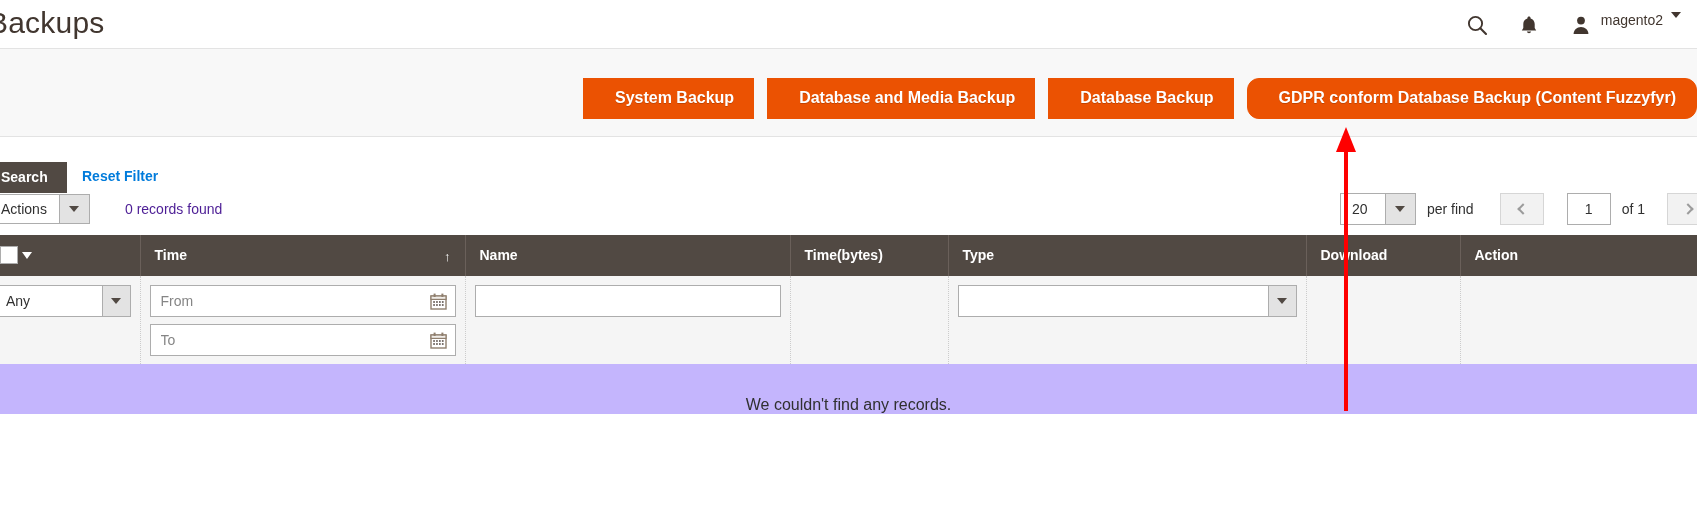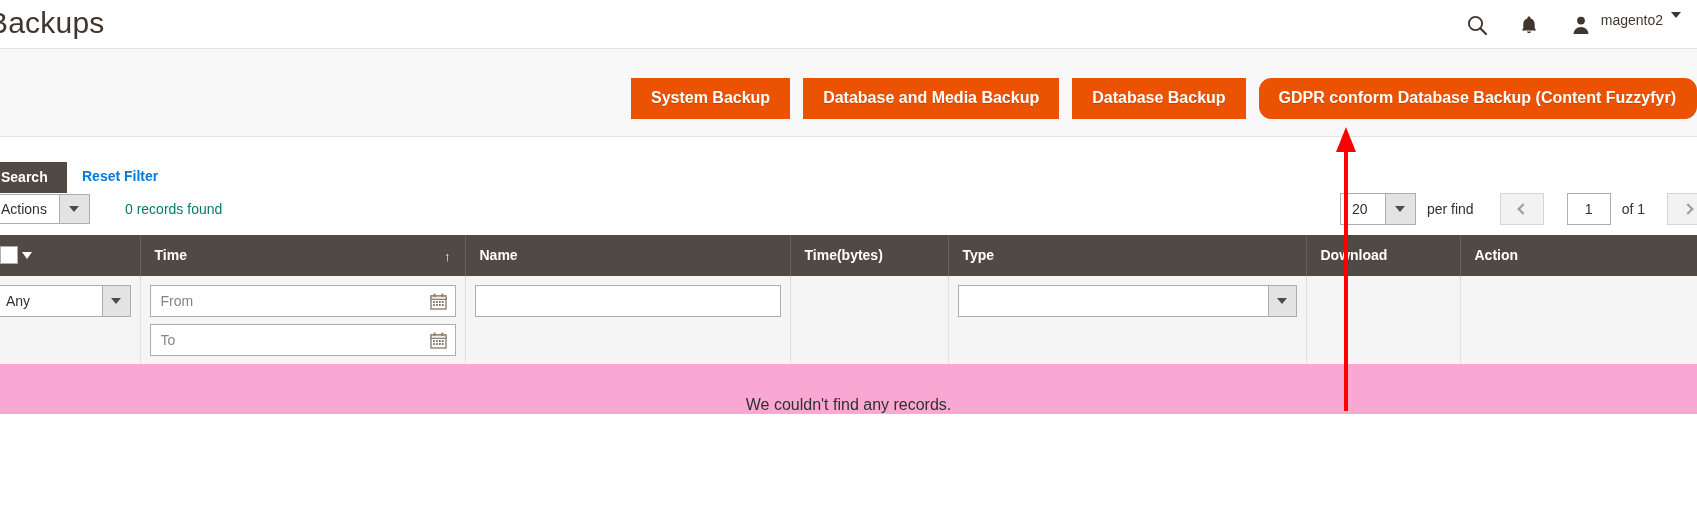--- a/index.html
+++ b/index.html
@@ -78,21 +78,21 @@
     gap: 13px;
     align-items: center;
   }
   .btn-primary {
     background: #eb5202;
     color: #ffffff;
     border: 1px solid #eb5202;
     font-size: 16px;
     font-weight: bold;
     font-family: "Liberation Sans", sans-serif;
-    padding: 11px 19px 12px 19px;
+    padding: 11px 19px 12px 31px;
     line-height: 16px;
     cursor: pointer;
     white-space: nowrap;
     text-shadow: 0 1px 0 rgba(0,0,0,0.18);
     border-radius: 0;
   }
   .btn-primary.last { padding-right: 20px; border-radius: 12px; }
 
   
   .grid-area {
@@ -161,21 +161,21 @@
   .tri-down {
     width: 0; height: 0;
     border-left: 5px solid transparent;
     border-right: 5px solid transparent;
     border-top: 6px solid #514943;
   }
   .records-found {
     position: absolute;
     left: 125px; top: 16px;
     font-size: 14px;
-    color: #0f766e;
+    color: #4c1d95;
     white-space: nowrap;
     text-align: center;
   }
 
   .pager {
     position: absolute;
     right: -14px; top: 8px;
     display: flex;
     align-items: center;
     gap: 0;
@@ -361,21 +361,21 @@
     color: #303030;
     padding: 5px 10px;
     font-family: "Liberation Sans", sans-serif;
   }
 
   .empty-text {
     text-align: center;
     font-size: 16px;
     color: #303030;
     padding: 32px 0 0 0;
-    background: #f9a8d4;
+    background: #c4b5fd;
   }
   .empty-wrap {
     position: absolute;
     left: 0; top: 364px;
     width: 1697px;
     background: #ffffff;
   }
 
   
   .annot-arrow {

